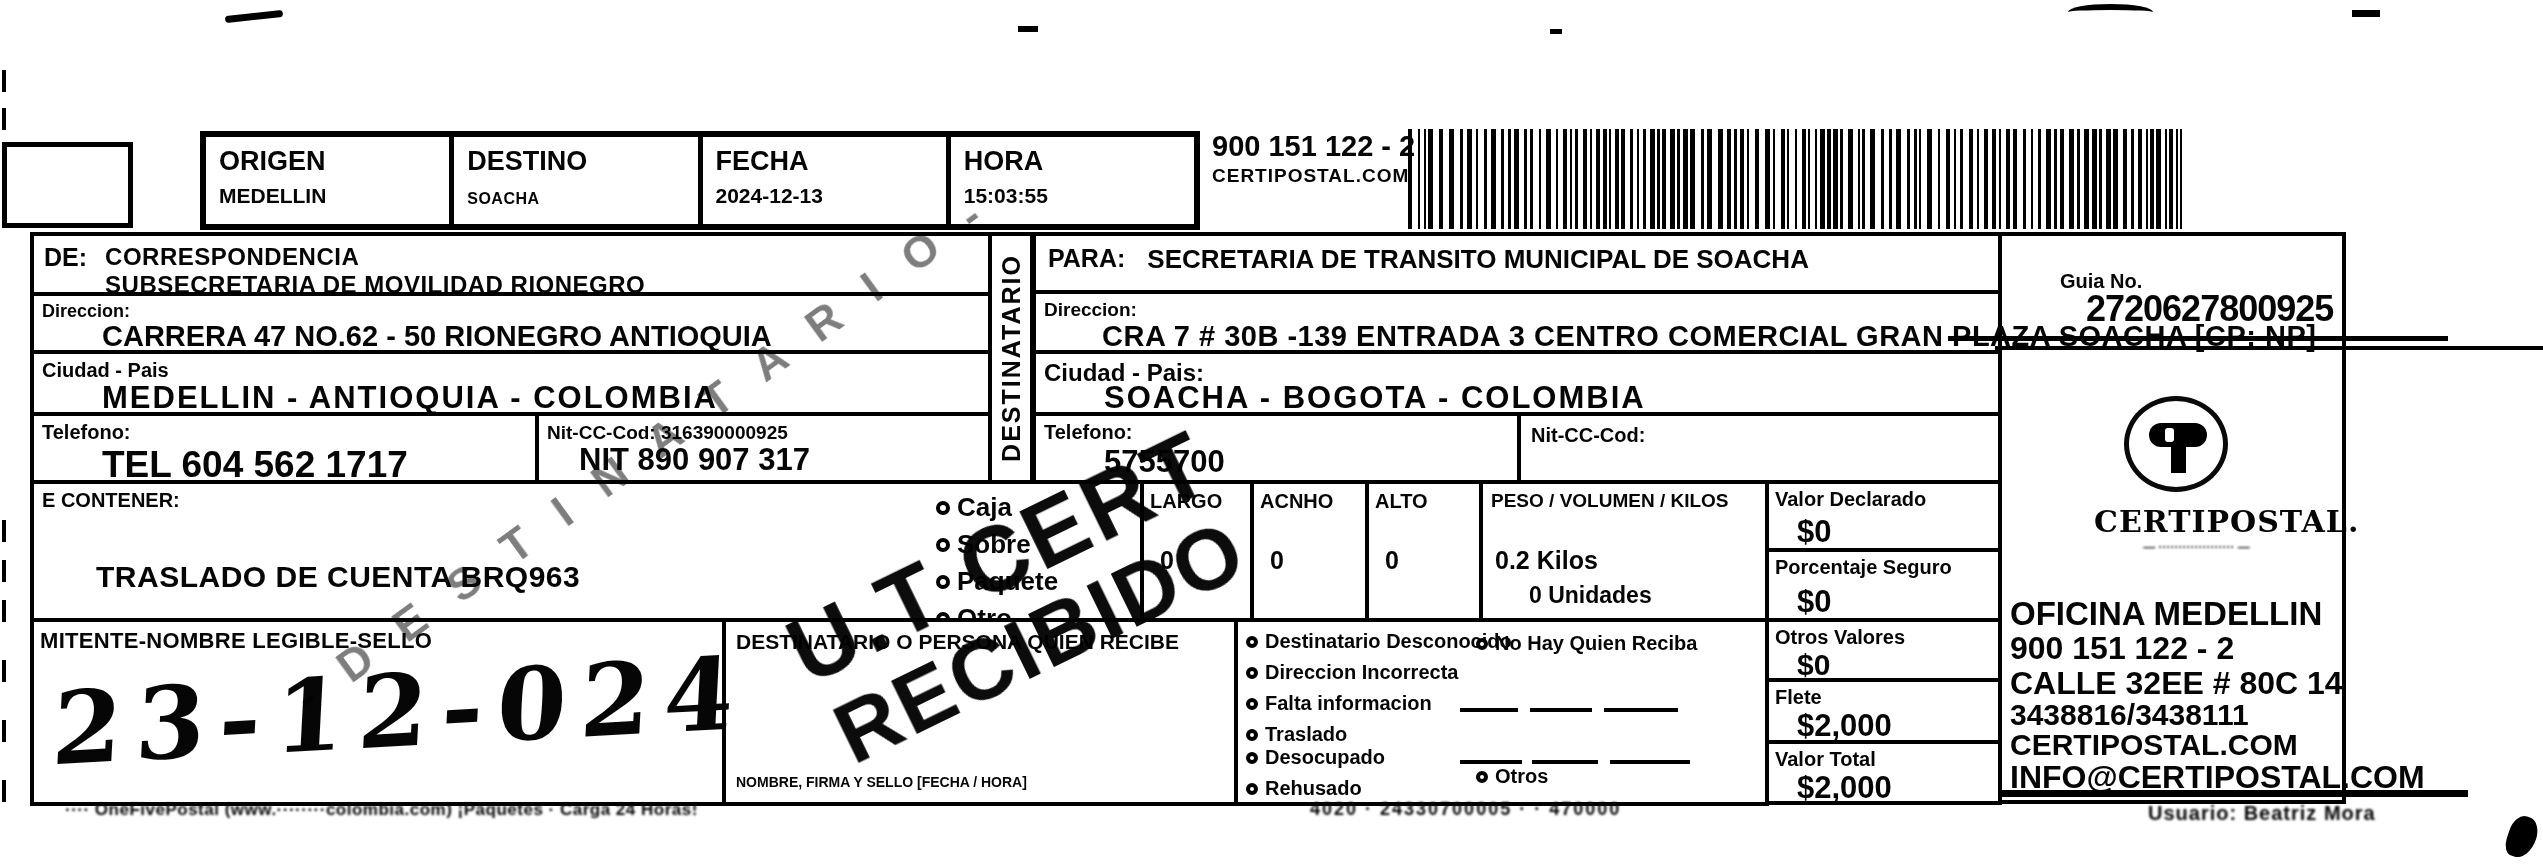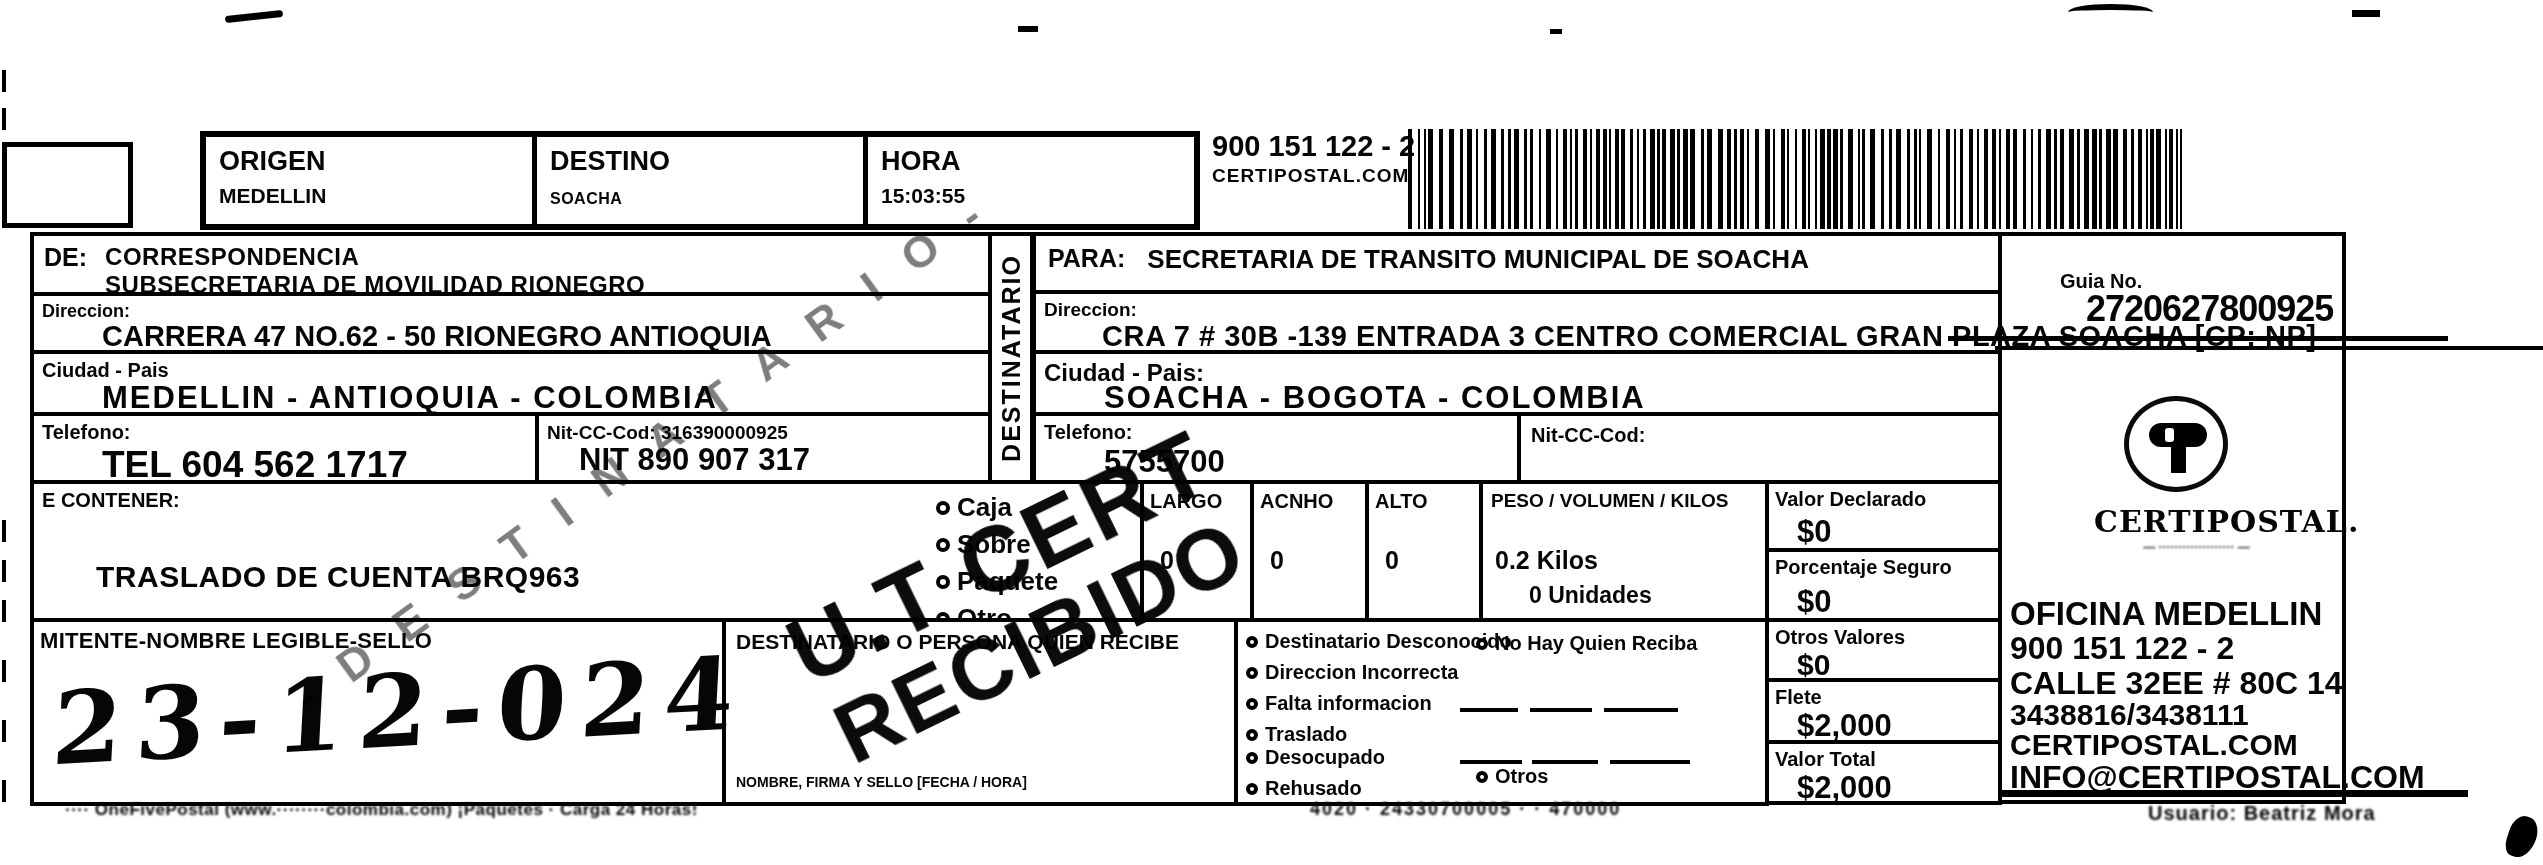--- a/index.html
+++ b/index.html
@@ -83,20 +83,24 @@
   <div class="hdr">
     <div>
       <div class="h-label">ORIGEN</div>
       <div class="h-value">MEDELLIN</div>
     </div>
     <div>
       <div class="h-label">DESTINO</div>
       <div class="h-value">SOACHA</div>
     </div>
     <div>
+      <div class="h-label">FECHA</div>
+      <div class="h-value">2024-12-13</div>
+    </div>
+    <div>
       <div class="h-label">HORA</div>
       <div class="h-value">15:03:55</div>
     </div>
   </div>
   <div class="phoneblk">
     <div class="p1">900 151 122 - 2</div>
     <div class="p2">CERTIPOSTAL.COM</div>
   </div>
   <div class="barcode"><span style="display:inline-block;height:100px;background:#000;width:4px;margin-right:6px"></span><span style="display:inline-block;height:100px;background:#000;width:2px;margin-right:4px"></span><span style="display:inline-block;height:100px;background:#000;width:2px;margin-right:2px"></span><span style="display:inline-block;height:100px;background:#000;width:5px;margin-right:6px"></span><span style="display:inline-block;height:100px;background:#000;width:4px;margin-right:6px"></span><span style="display:inline-block;height:100px;background:#000;width:5px;margin-right:6px"></span><span style="display:inline-block;height:100px;background:#000;width:3px;margin-right:4px"></span><span style="display:inline-block;height:100px;background:#000;width:5px;margin-right:4px"></span><span style="display:inline-block;height:100px;background:#000;width:2px;margin-right:6px"></span><span style="display:inline-block;height:100px;background:#000;width:3px;margin-right:4px"></span><span style="display:inline-block;height:100px;background:#000;width:5px;margin-right:5px"></span><span style="display:inline-block;height:100px;background:#000;width:3px;margin-right:4px"></span><span style="display:inline-block;height:100px;background:#000;width:3px;margin-right:3px"></span><span style="display:inline-block;height:100px;background:#000;width:5px;margin-right:5px"></span><span style="display:inline-block;height:100px;background:#000;width:3px;margin-right:3px"></span><span style="display:inline-block;height:100px;background:#000;width:3px;margin-right:6px"></span><span style="display:inline-block;height:100px;background:#000;width:2px;margin-right:5px"></span><span style="display:inline-block;height:100px;background:#000;width:5px;margin-right:5px"></span><span style="display:inline-block;height:100px;background:#000;width:2px;margin-right:5px"></span><span style="display:inline-block;height:100px;background:#000;width:4px;margin-right:3px"></span><span style="display:inline-block;height:100px;background:#000;width:2px;margin-right:3px"></span><span style="display:inline-block;height:100px;background:#000;width:3px;margin-right:5px"></span><span style="display:inline-block;height:100px;background:#000;width:4px;margin-right:3px"></span><span style="display:inline-block;height:100px;background:#000;width:2px;margin-right:4px"></span><span style="display:inline-block;height:100px;background:#000;width:4px;margin-right:3px"></span><span style="display:inline-block;height:100px;background:#000;width:4px;margin-right:2px"></span><span style="display:inline-block;height:100px;background:#000;width:2px;margin-right:4px"></span><span style="display:inline-block;height:100px;background:#000;width:4px;margin-right:2px"></span><span style="display:inline-block;height:100px;background:#000;width:4px;margin-right:5px"></span><span style="display:inline-block;height:100px;background:#000;width:3px;margin-right:4px"></span><span style="display:inline-block;height:100px;background:#000;width:2px;margin-right:4px"></span><span style="display:inline-block;height:100px;background:#000;width:3px;margin-right:4px"></span><span style="display:inline-block;height:100px;background:#000;width:5px;margin-right:2px"></span><span style="display:inline-block;height:100px;background:#000;width:3px;margin-right:2px"></span><span style="display:inline-block;height:100px;background:#000;width:4px;margin-right:4px"></span><span style="display:inline-block;height:100px;background:#000;width:5px;margin-right:2px"></span><span style="display:inline-block;height:100px;background:#000;width:3px;margin-right:3px"></span><span style="display:inline-block;height:100px;background:#000;width:5px;margin-right:2px"></span><span style="display:inline-block;height:100px;background:#000;width:5px;margin-right:6px"></span><span style="display:inline-block;height:100px;background:#000;width:3px;margin-right:3px"></span><span style="display:inline-block;height:100px;background:#000;width:5px;margin-right:6px"></span><span style="display:inline-block;height:100px;background:#000;width:5px;margin-right:4px"></span><span style="display:inline-block;height:100px;background:#000;width:4px;margin-right:3px"></span><span style="display:inline-block;height:100px;background:#000;width:3px;margin-right:3px"></span><span style="display:inline-block;height:100px;background:#000;width:4px;margin-right:3px"></span><span style="display:inline-block;height:100px;background:#000;width:2px;margin-right:6px"></span><span style="display:inline-block;height:100px;background:#000;width:4px;margin-right:6px"></span><span style="display:inline-block;height:100px;background:#000;width:5px;margin-right:3px"></span><span style="display:inline-block;height:100px;background:#000;width:2px;margin-right:6px"></span><span style="display:inline-block;height:100px;background:#000;width:4px;margin-right:2px"></span><span style="display:inline-block;height:100px;background:#000;width:2px;margin-right:6px"></span><span style="display:inline-block;height:100px;background:#000;width:2px;margin-right:5px"></span><span style="display:inline-block;height:100px;background:#000;width:4px;margin-right:2px"></span><span style="display:inline-block;height:100px;background:#000;width:2px;margin-right:5px"></span><span style="display:inline-block;height:100px;background:#000;width:2px;margin-right:3px"></span><span style="display:inline-block;height:100px;background:#000;width:5px;margin-right:2px"></span><span style="display:inline-block;height:100px;background:#000;width:4px;margin-right:2px"></span><span style="display:inline-block;height:100px;background:#000;width:5px;margin-right:2px"></span><span style="display:inline-block;height:100px;background:#000;width:3px;margin-right:5px"></span><span style="display:inline-block;height:100px;background:#000;width:5px;margin-right:5px"></span><span style="display:inline-block;height:100px;background:#000;width:2px;margin-right:2px"></span><span style="display:inline-block;height:100px;background:#000;width:3px;margin-right:5px"></span><span style="display:inline-block;height:100px;background:#000;width:5px;margin-right:6px"></span><span style="display:inline-block;height:100px;background:#000;width:3px;margin-right:5px"></span><span style="display:inline-block;height:100px;background:#000;width:3px;margin-right:4px"></span><span style="display:inline-block;height:100px;background:#000;width:5px;margin-right:6px"></span><span style="display:inline-block;height:100px;background:#000;width:3px;margin-right:4px"></span><span style="display:inline-block;height:100px;background:#000;width:3px;margin-right:2px"></span><span style="display:inline-block;height:100px;background:#000;width:2px;margin-right:6px"></span><span style="display:inline-block;height:100px;background:#000;width:5px;margin-right:6px"></span><span style="display:inline-block;height:100px;background:#000;width:2px;margin-right:6px"></span><span style="display:inline-block;height:100px;background:#000;width:4px;margin-right:4px"></span><span style="display:inline-block;height:100px;background:#000;width:2px;margin-right:4px"></span><span style="display:inline-block;height:100px;background:#000;width:3px;margin-right:6px"></span><span style="display:inline-block;height:100px;background:#000;width:4px;margin-right:4px"></span><span style="display:inline-block;height:100px;background:#000;width:2px;margin-right:5px"></span><span style="display:inline-block;height:100px;background:#000;width:4px;margin-right:4px"></span><span style="display:inline-block;height:100px;background:#000;width:4px;margin-right:3px"></span><span style="display:inline-block;height:100px;background:#000;width:2px;margin-right:5px"></span><span style="display:inline-block;height:100px;background:#000;width:4px;margin-right:3px"></span><span style="display:inline-block;height:100px;background:#000;width:4px;margin-right:6px"></span><span style="display:inline-block;height:100px;background:#000;width:3px;margin-right:5px"></span><span style="display:inline-block;height:100px;background:#000;width:2px;margin-right:5px"></span><span style="display:inline-block;height:100px;background:#000;width:3px;margin-right:5px"></span><span style="display:inline-block;height:100px;background:#000;width:5px;margin-right:3px"></span><span style="display:inline-block;height:100px;background:#000;width:3px;margin-right:3px"></span><span style="display:inline-block;height:100px;background:#000;width:4px;margin-right:5px"></span><span style="display:inline-block;height:100px;background:#000;width:5px;margin-right:3px"></span><span style="display:inline-block;height:100px;background:#000;width:3px;margin-right:4px"></span><span style="display:inline-block;height:100px;background:#000;width:5px;margin-right:3px"></span><span style="display:inline-block;height:100px;background:#000;width:5px;margin-right:2px"></span><span style="display:inline-block;height:100px;background:#000;width:3px;margin-right:4px"></span><span style="display:inline-block;height:100px;background:#000;width:5px;margin-right:2px"></span><span style="display:inline-block;height:100px;background:#000;width:5px;margin-right:5px"></span><span style="display:inline-block;height:100px;background:#000;width:4px;margin-right:4px"></span><span style="display:inline-block;height:100px;background:#000;width:3px;margin-right:4px"></span><span style="display:inline-block;height:100px;background:#000;width:4px;margin-right:4px"></span><span style="display:inline-block;height:100px;background:#000;width:2px;margin-right:2px"></span><span style="display:inline-block;height:100px;background:#000;width:4px;margin-right:2px"></span><span style="display:inline-block;height:100px;background:#000;width:5px;margin-right:4px"></span><span style="display:inline-block;height:100px;background:#000;width:2px;margin-right:2px"></span><span style="display:inline-block;height:100px;background:#000;width:4px;margin-right:3px"></span><span style="display:inline-block;height:100px;background:#000;width:2px;margin-right:2px"></span><span style="display:inline-block;height:100px;background:#000;width:2px;margin-right:6px"></span></div>
 

